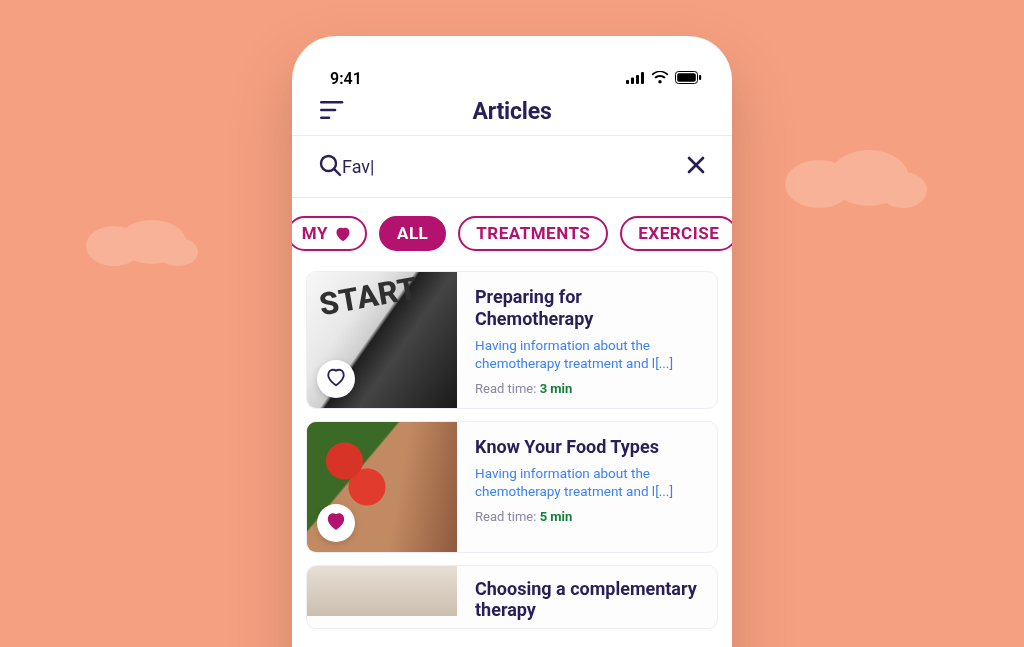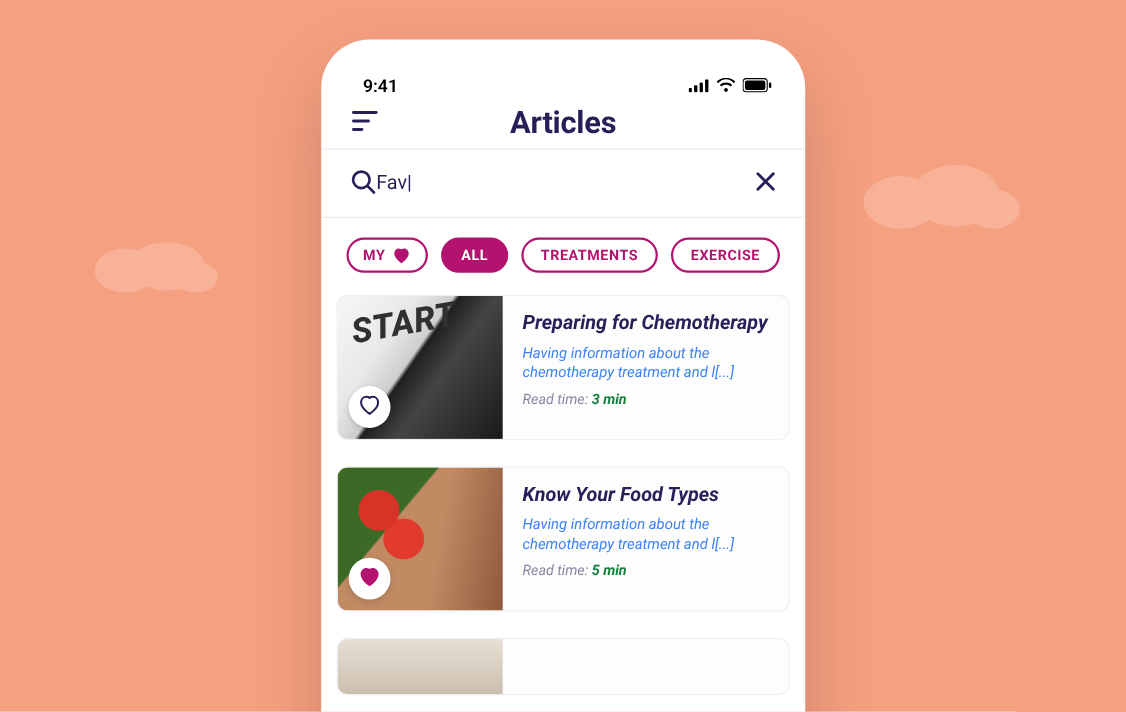--- a/index.html
+++ b/index.html
@@ -57,21 +57,21 @@
       top:50%;
       transform:translateY(-50%);
       width:32px;
       height:32px;
       display:flex;
       align-items:center;
       justify-content:center;
       cursor:pointer;
     }
     .header h1 {
-      font-size:28px;
+      font-size:23px;
       font-weight:700;
       color:#2a1e59;
       letter-spacing:-.2px;
     }
     
     .search {
       height:62px;
       display:flex;
       align-items:center;
       padding:0 26px 0 26px;
@@ -90,36 +90,36 @@
     .filters {
       display:flex;
       gap:12px;
       padding:18px 16px 20px;
       justify-content:center;
     }
     .chip {
       border:2px solid #b3126e;
       border-radius:999px;
       padding:7px 16px 7px;
-      font-size:13px;
+      font-size:17px;
       font-weight:700;
       letter-spacing:.5px;
       color:#b3126e;
       background:#fff;
       cursor:pointer;
       display:flex;
       align-items:center;
       gap:6px;
       line-height:1;
     }
     .chip.active { background:#b3126e; color:#fff; }
     .chip .heart-icon svg { display:block; }
     .chip.my { padding:6px 13px; }
     
-    .list { padding:0 14px; display:flex; flex-direction:column; gap:24px;font-style:italic; }
+    .list { padding:0 14px; display:flex; flex-direction:column; gap:12px; }
     .card {
       background:#fdfdfe;
       border:1px solid #f0edf5;
       border-radius:10px;
       display:flex;
       overflow:hidden;
       cursor:pointer;
       min-height:132px;
     }
     .thumb {
@@ -317,17 +317,20 @@
         <h3>Know Your Food Types</h3>
         <p>Having information about the chemotherapy treatment and l[...]</p>
         <div class="readtime">
           <span class="lbl">Read time: </span><span class="val">5 min</span>
         </div>
       </div>
     </div>
 
     <div class="card partial">
       <div class="thumb small" style="background:linear-gradient(#e7dfd5,#cbbfae);"></div>
+      <div class="card-body">
+        <h3>Choosing a complementary therapy</h3>
+      </div>
     </div>
 
   </div>
 
 </div>
 
 </body></html>

